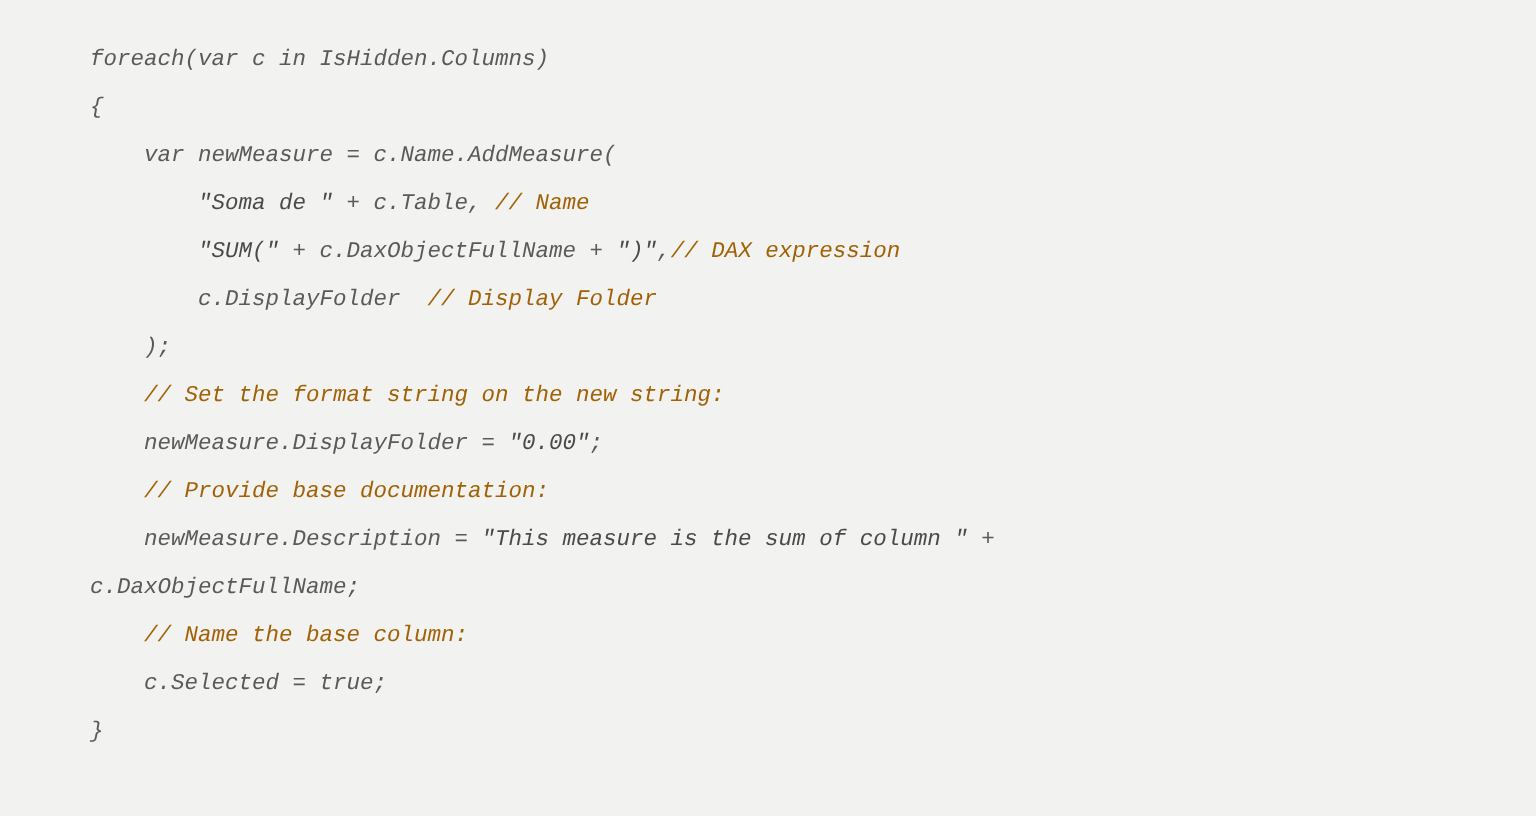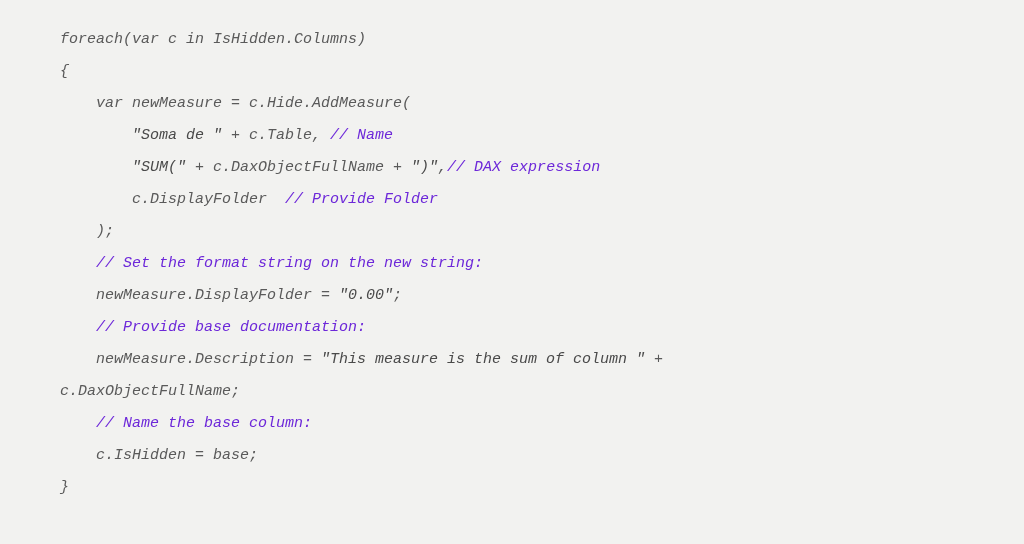--- a/index.html
+++ b/index.html
@@ -13,33 +13,33 @@
   pre.code {
     margin: 0;
     padding: 24px 0 24px 60px;
     font-family: "Courier New", Courier, monospace;
     font-style: italic;
     font-size: 15px;
     line-height: 32px;
     color: #5a5a5a;
     white-space: pre;
   }
-  .c-comment { color: #6d28d9; }
+  .c-comment { color: #a16207; }
   .c-string  { color: #4a4a4a; }
 </style>
 </head>
 <body>
 
 <pre class="code"><span>foreach(var c in IsHidden.Columns)</span>
 <span>{</span>
-<span>    var newMeasure = c.Hide.AddMeasure(</span>
+<span>    var newMeasure = c.Name.AddMeasure(</span>
 <span><span>        </span><span class="c-string">"Soma de "</span><span> + c.Table, </span><span class="c-comment">// Name</span></span>
 <span><span>        </span><span class="c-string">"SUM("</span><span> + c.DaxObjectFullName + </span><span class="c-string">")"</span><span>,</span><span class="c-comment">// DAX expression</span></span>
-<span><span>        c.DisplayFolder  </span><span class="c-comment">// Provide Folder</span></span>
+<span><span>        c.DisplayFolder  </span><span class="c-comment">// Display Folder</span></span>
 <span>    );</span>
 <span><span>    </span><span class="c-comment">// Set the format string on the new string:</span></span>
 <span><span>    newMeasure.DisplayFolder = </span><span class="c-string">"0.00"</span><span>;</span></span>
 <span><span>    </span><span class="c-comment">// Provide base documentation:</span></span>
 <span><span>    newMeasure.Description = </span><span class="c-string">"This measure is the sum of column "</span><span> + </span></span>
 <span>c.DaxObjectFullName;</span>
 <span><span>    </span><span class="c-comment">// Name the base column:</span></span>
-<span>    c.IsHidden = base;</span>
+<span>    c.Selected = true;</span>
 <span>}</span></pre>
 
 </body></html>

